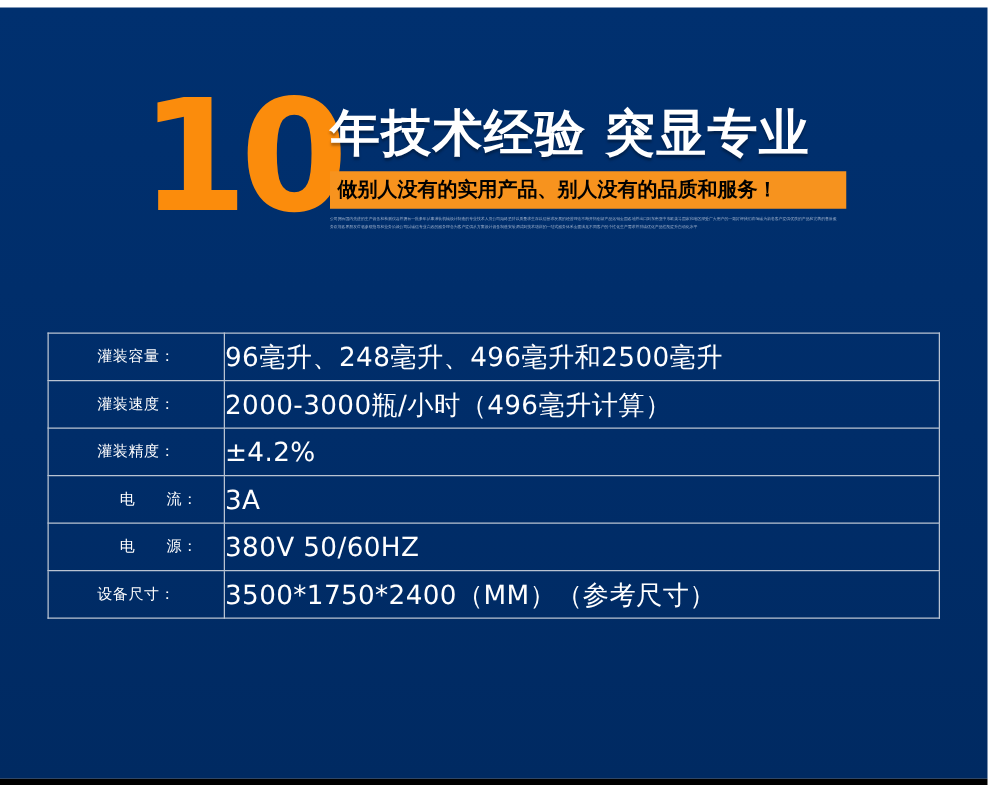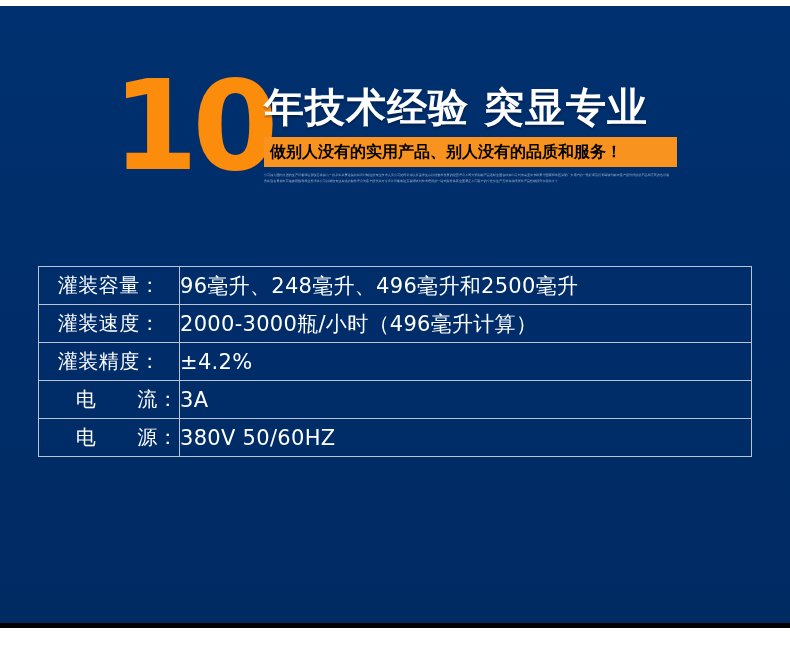--- a/index.html
+++ b/index.html
@@ -146,21 +146,21 @@
     height: 37px;
     padding: 0;
     vertical-align: middle;
     color: #ffffff;
     background: transparent;
   }
   .spec-label {
     width: 140px;
     text-align: center;
     font-family: "DejaVu Sans", "Liberation Sans", sans-serif;
-    font-size: 20px;
+    font-size: 12px;
     letter-spacing: 0.5px;
     white-space: nowrap;
   }
   .spec-label.wide {
     letter-spacing: 0.5px;
     padding-left: 36px;
   }
   .spec-value {
     padding-left: 50px;
     font-family: "DejaVu Sans", "Liberation Sans", sans-serif;
@@ -210,20 +210,24 @@
           <td class="spec-value">±4.2%</td>
         </tr>
         <tr>
           <td class="spec-label wide">电　　流：</td>
           <td class="spec-value">3A</td>
         </tr>
         <tr>
           <td class="spec-label wide">电　　源：</td>
           <td class="spec-value">380V 50/60HZ</td>
         </tr>
+        <tr>
+          <td class="spec-label">设备尺寸：</td>
+          <td class="spec-value">3500*1750*2400（MM）（参考尺寸）</td>
+        </tr>
       </tbody>
     </table>
 
   </div>
 
   <div class="black-bar"></div>
   <div class="white-footer"></div>
 
 </div>
 

